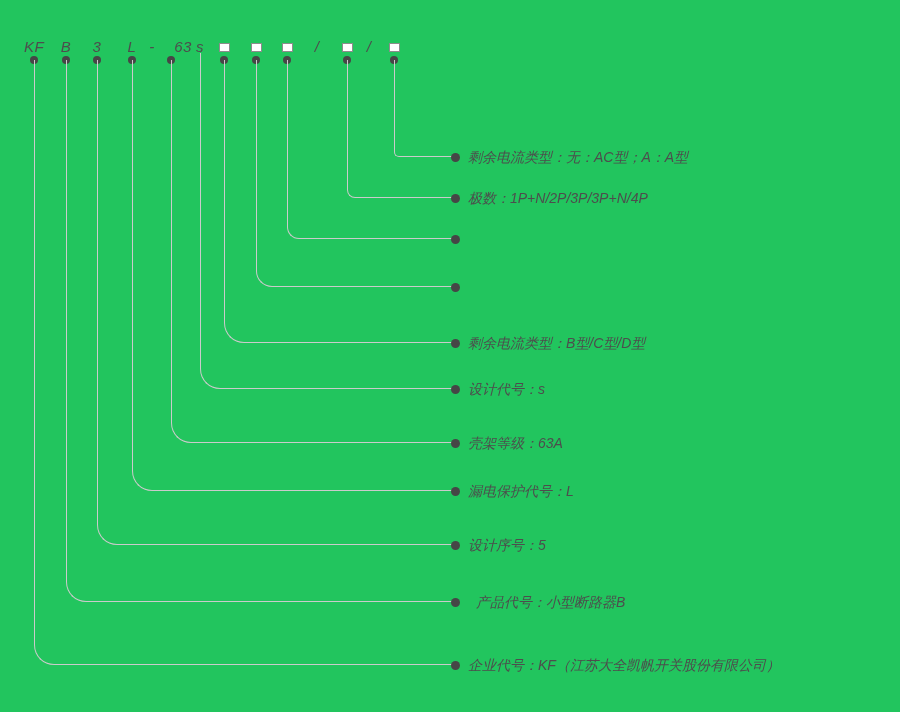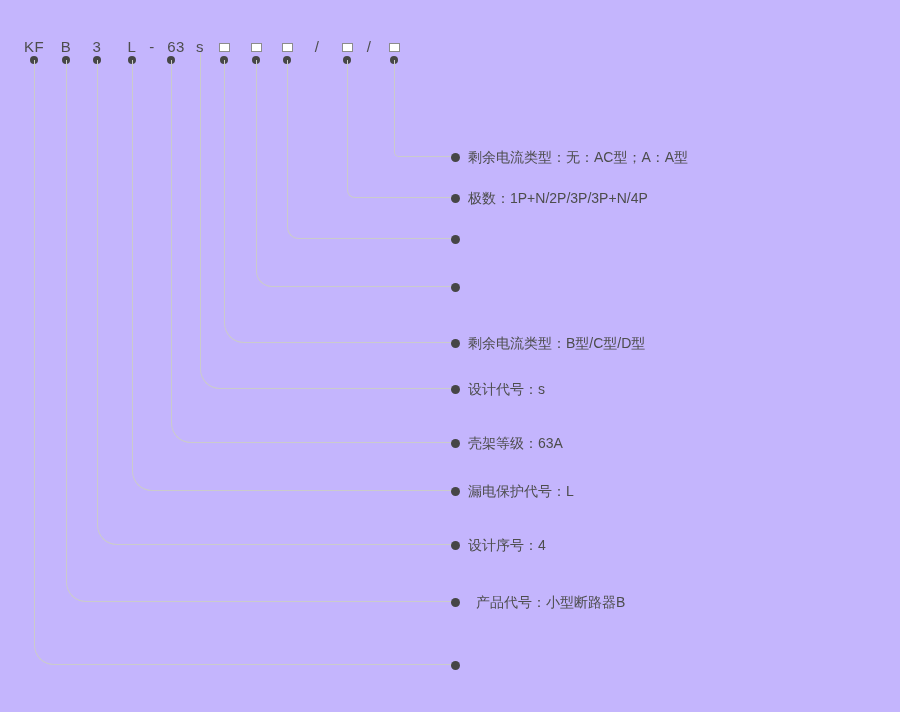--- a/index.html
+++ b/index.html
@@ -5,22 +5,23 @@
   html, body {
     margin: 0;
     padding: 0;
     background: #ffffff;
     font-family: "Liberation Sans", "DejaVu Sans", sans-serif;
   }
   .canvas {
     position: relative;
     width: 900px;
     height: 712px;
-    background: #c4b5fd;
+    background: #22c55e;
     overflow: hidden;
+    font-style: italic;
   }
   .code-char {
     position: absolute;
     transform: translate(-50%, -50%);
     font-size: 15px;
     color: #4d4d4d;
     white-space: nowrap;
     letter-spacing: 0.5px;
   }
   .code-square {
@@ -63,42 +64,45 @@
   }
 </style>
 </head>
 <body>
 
 <div class="canvas">
     <div class="code-char" style="left: 34px; top: 46px;">KF</div>
     <div class="code-dot" style="left: 30px; top: 56px;"></div>
     <div class="connector" style="left: 34px; top: 60px; width: 421px; height: 605px; border-bottom-left-radius: 20px;"></div>
     <div class="label-bullet" style="left: 450.5px; top: 660.5px;"></div>
+    <div class="label" style="left: 468px; top: 654px;">
+      <div>企业代号：KF（江苏大全凯帆开关股份有限公司）</div>
+    </div>
     <div class="code-char" style="left: 66px; top: 46px;">B</div>
     <div class="code-dot" style="left: 62px; top: 56px;"></div>
     <div class="connector" style="left: 66px; top: 60px; width: 389px; height: 542px; border-bottom-left-radius: 20px;"></div>
     <div class="label-bullet" style="left: 450.5px; top: 597.5px;"></div>
     <div class="label" style="left: 476px; top: 591px;">
       <div>产品代号：小型断路器B</div>
     </div>
     <div class="code-char" style="left: 97px; top: 46px;">3</div>
     <div class="code-dot" style="left: 93px; top: 56px;"></div>
     <div class="connector" style="left: 97px; top: 60px; width: 358px; height: 485px; border-bottom-left-radius: 20px;"></div>
     <div class="label-bullet" style="left: 450.5px; top: 540.5px;"></div>
     <div class="label" style="left: 468px; top: 534px;">
-      <div>设计序号：4</div>
+      <div>设计序号：5</div>
     </div>
     <div class="code-char" style="left: 132px; top: 46px;">L</div>
     <div class="code-dot" style="left: 128px; top: 56px;"></div>
     <div class="connector" style="left: 132px; top: 60px; width: 323px; height: 431px; border-bottom-left-radius: 20px;"></div>
     <div class="label-bullet" style="left: 450.5px; top: 486.5px;"></div>
     <div class="label" style="left: 468px; top: 480px;">
       <div>漏电保护代号：L</div>
     </div>
-    <div class="code-char" style="left: 176px; top: 46px;">63</div>
+    <div class="code-char" style="left: 183px; top: 46px;">63</div>
     <div class="code-dot" style="left: 167px; top: 56px;"></div>
     <div class="connector" style="left: 171px; top: 60px; width: 284px; height: 383px; border-bottom-left-radius: 20px;"></div>
     <div class="label-bullet" style="left: 450.5px; top: 438.5px;"></div>
     <div class="label" style="left: 468px; top: 432px;">
       <div>壳架等级：63A</div>
     </div>
     <div class="code-char" style="left: 200px; top: 46px;">s</div>
     <div class="connector" style="left: 200px; top: 53px; width: 255px; height: 336px; border-bottom-left-radius: 20px;"></div>
     <div class="label-bullet" style="left: 450.5px; top: 384.5px;"></div>
     <div class="label" style="left: 468px; top: 378px;">

